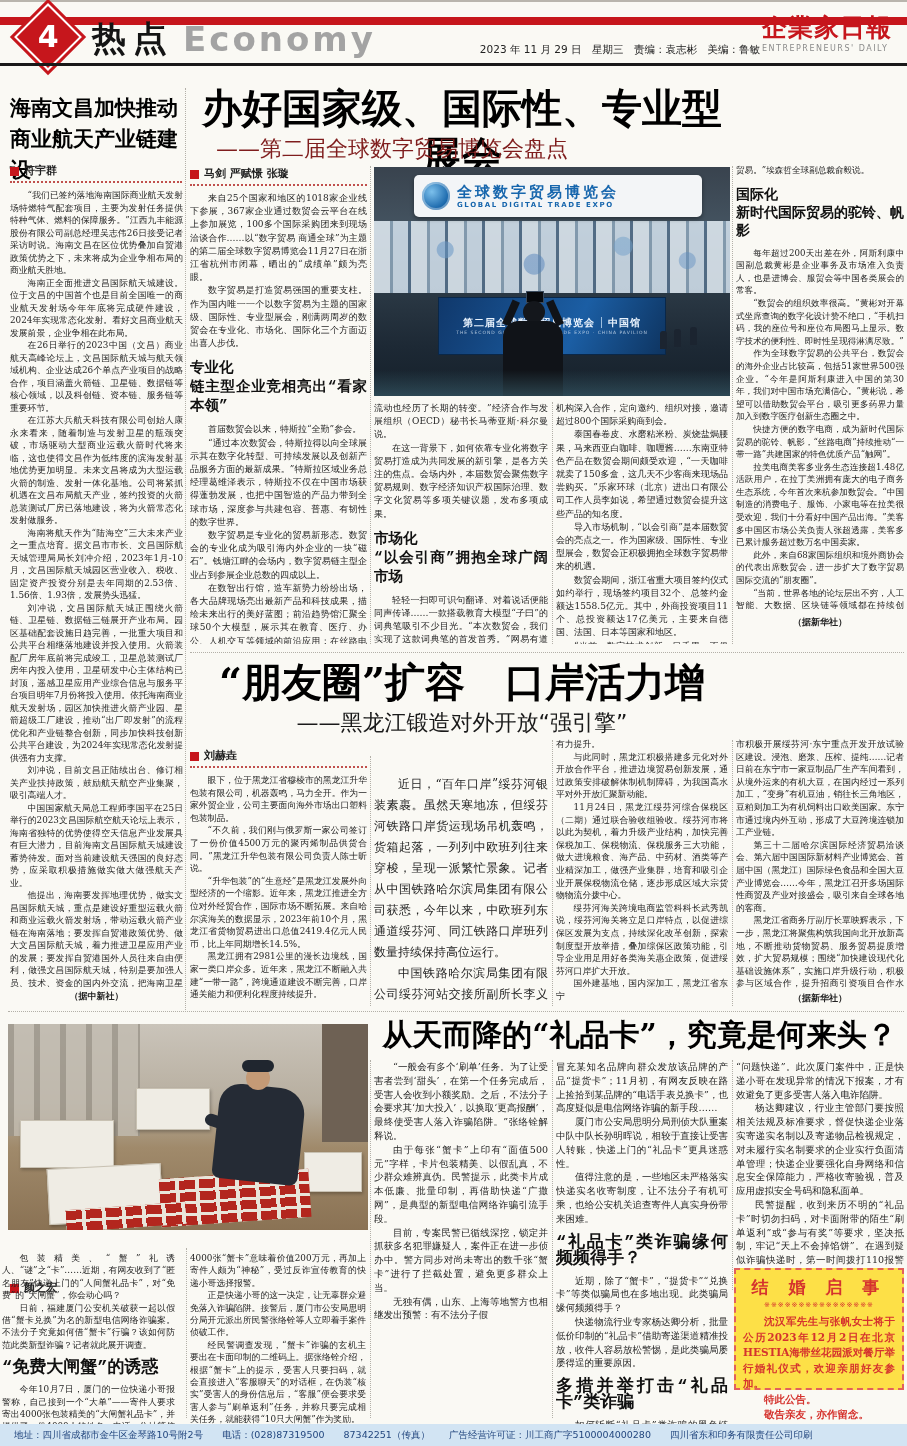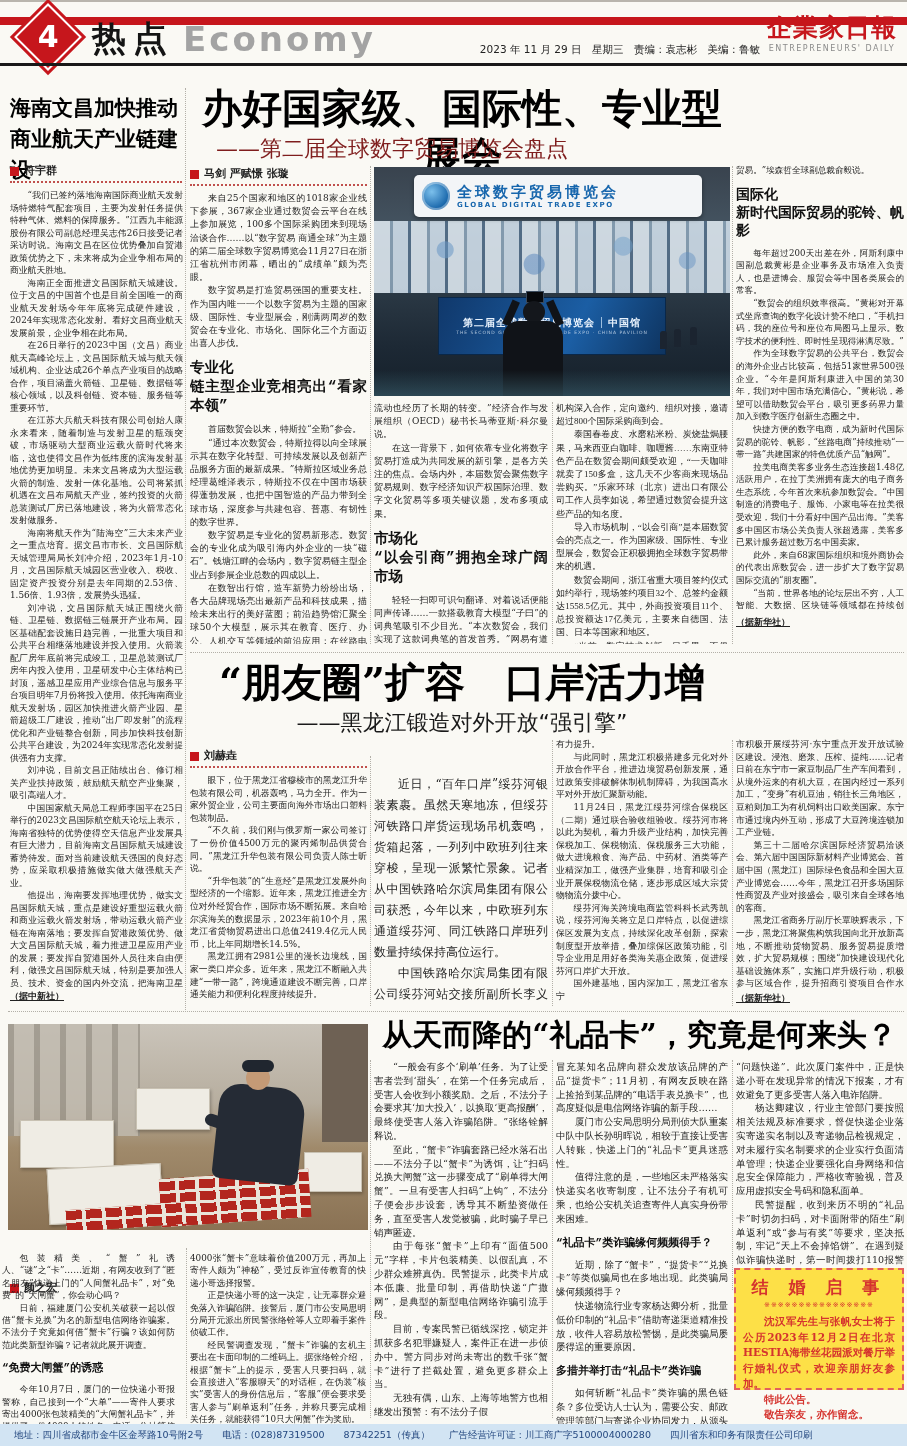--- a/index.html
+++ b/index.html
@@ -10,52 +10,52 @@
 
   
   .top-hairline{left:0;top:0;width:907px;height:2px;background:#b9b5ad;}
   .top-red-bar{left:0;top:17px;width:907px;height:8px;background:#c6161c;}
   .diamond{left:24px;top:13px;width:44px;height:44px;background:#c6161c;transform:rotate(45deg);
            border:2px solid #fff;box-shadow:0 0 0 3px #c6161c;display:flex;align-items:center;justify-content:center;}
   .diamond span{transform:rotate(-45deg);color:#fff;font:bold 30px/1 "DejaVu Sans",sans-serif;}
   .sec-cn{left:92px;top:21px;font:bold 34px/1 "DejaVu Sans","Liberation Sans",sans-serif;color:#141414;letter-spacing:7px;text-align:right;}
   .sec-en{left:183px;top:22px;font:bold 34px/1 "DejaVu Sans","Liberation Sans",sans-serif;color:#a3a3a3;letter-spacing:3px;}
   .dateline{left:470px;top:42px;width:290px;font:10.5px/14px "DejaVu Sans",sans-serif;color:#222;text-align:right;white-space:nowrap;}
-  .masthead{left:762px;top:13px;width:140px;text-align:center;}
+  .masthead{left:762px;top:13px;width:140px;text-align:left;}
   .masthead .cn{font:bold 25px/30px "DejaVu Serif",serif;color:#c6161c;letter-spacing:1px;}
   .masthead .en{font:8px/11px "DejaVu Sans",sans-serif;color:#8b8b8b;letter-spacing:1.5px;}
   .black-rule{left:0;top:63px;width:907px;height:3px;background:#191919;}
 
   
   .byline{display:flex;align-items:center;gap:5px;border-bottom:2px dotted #c0504d;padding-bottom:4px;}
   .byline .bullet{width:9px;height:9px;background:#c6161c;flex:0 0 auto;}
   .byline .name{font:bold 11px/12px "DejaVu Sans",sans-serif;color:#222;}
   .col{overflow:hidden;text-align:justify;color:#242424;}
   .col p{margin:0;text-indent:2em;}
   .col p.cont{text-indent:0;}
   .sub2{font-family:Liberation Mono, monospace;font-weight:bold;color:#111;text-indent:0 !important;margin:9px 0 7px !important;}
-  .credit{font:bold 9px/12px "DejaVu Sans",sans-serif;text-align:left;color:#222;text-decoration:underline;}
+  .credit{font:bold 9px/12px "DejaVu Sans",sans-serif;text-align:center;color:#222;}
 
   .sepv{border-left:1px dotted #b3b0a8;width:0;}
   .seph{border-top:1px dotted #b3b0a8;height:0;}
 
   
   .a1-title{left:10px;top:92px;width:174px;font:bold 21px/31px "DejaVu Serif",serif;color:#000;}
   .a1-byline{left:10px;top:165px;width:172px;}
   .a1-body{left:10px;top:189px;width:173px;height:798px;font-size:8.8px;line-height:12.5px;}
   .a1-credit{left:10px;top:990px;width:173px;}
 
   
   .a2-headline{left:192px;top:84px;width:540px;text-align:center;font:bold 40px/48px "DejaVu Serif",serif;color:#000;letter-spacing:0px;}
   .a2-dek{left:192px;top:136px;width:540px;font:22px/26px "DejaVu Sans",sans-serif;color:#7f1d1d;padding-left:24px;box-sizing:border-box;}
   .a2-byline{left:190px;top:168px;width:177px;}
   .a2-c1{left:190px;top:192px;width:177px;height:452px;font-size:9px;line-height:13.2px;}
   .a2-c1 .sub2,.a2-c2 .sub2{font-size:14.5px;line-height:19px;}
   .a2-c2{left:374px;top:402px;width:174px;height:242px;font-size:9px;line-height:13.2px;}
-  .a2-c3{left:556px;top:402px;width:172px;height:242px;font-size:9px;line-height:13.2px;font-family:Liberation Serif, serif;}
+  .a2-c3{left:556px;top:402px;width:172px;height:242px;font-size:9px;line-height:13.2px;}
   .a2-c4{left:736px;top:164px;width:168px;height:448px;font-size:8.6px;line-height:12.6px;}
   .a2-c4 .sub2{font-size:14px;line-height:18px;}
   .a2-credit{left:736px;top:616px;width:168px;}
 
   
   .photo1{left:374px;top:167px;width:356px;height:229px;overflow:hidden;
           background:linear-gradient(180deg,#39434e 0%,#43525f 24%,#2c3a46 52%,#1d2935 78%,#15202a 100%);}
   .p1-banner{position:absolute;left:40px;top:8px;width:288px;height:42px;background:#f3f5f7;border-radius:5px;
              display:flex;align-items:center;gap:7px;padding:0 8px;box-sizing:border-box;box-shadow:0 2px 4px rgba(0,0,0,.4);}
   .p1-globe{width:28px;height:28px;border-radius:50%;flex:0 0 auto;
@@ -107,21 +107,21 @@
   .p2-box{position:absolute;background:#efece4;border:1px solid #c8c1b2;box-shadow:1px 2px 3px rgba(0,0,0,.25);}
   .p2-cards{position:absolute;transform:rotate(-4deg);
      background-image:repeating-linear-gradient(0deg,transparent 0 9px,#e9e5da 9px 12px),
                       repeating-linear-gradient(90deg,#b3261e 0 16px,#e9e5da 16px 20px);}
   .p2-officer-head{position:absolute;left:238px;top:42px;width:24px;height:24px;border-radius:50%;background:#c49a76;}
   .p2-officer-cap{position:absolute;left:234px;top:36px;width:32px;height:12px;border-radius:6px;background:#20262f;}
   .p2-officer-body{position:absolute;left:208px;top:62px;width:86px;height:96px;border-radius:22px 26px 8px 8px;background:#252b35;transform:rotate(6deg);}
   .p2-officer-arm{position:absolute;left:196px;top:96px;width:52px;height:12px;border-radius:6px;background:#252b35;transform:rotate(18deg);}
   .a4-byline{left:10px;top:1234px;width:110px;margin-top:48px;}
   .a4-cA{left:2px;top:1252px;width:173px;height:186px;font-size:8.8px;line-height:12.4px;}
-  .a4-cA .sub2,.a4-cD .sub2{font-size:11px;line-height:16px;}
+  .a4-cA .sub2,.a4-cD .sub2{font-size:17px;line-height:16px;}
   .a4-cB{left:190px;top:1252px;width:176px;height:186px;font-size:8.8px;line-height:12.4px;}
   .a4-cC{left:374px;top:1060px;width:174px;height:378px;font-size:9.5px;line-height:13.8px;}
   .a4-cD{left:556px;top:1060px;width:172px;height:378px;font-size:9.5px;line-height:13.8px;}
   .a4-cE{left:736px;top:1060px;width:168px;height:214px;font-size:9.5px;line-height:13.8px;}
   .a4-credit{left:736px;top:1276px;width:168px;}
 
   
   .wed{left:734px;top:1268px;width:170px;height:122px;box-sizing:border-box;border:2px dashed #e2605c;
        background:#fde047;padding:7px 7px 4px;color:#d5332e;}
   .wed .t{font:bold 17px/20px "DejaVu Serif",serif;letter-spacing:7px;text-align:center;}
@@ -330,21 +330,20 @@
     <p class="sub2">“免费大闸蟹”的诱惑</p>
     <p>今年10月7日，厦门的一位快递小哥报警称，自己接到一个“大单”——寄件人要求寄出4000张包装精美的“大闸蟹礼品卡”，并提供了一份4000人的姓名、电话、住址等信息。</p>
   </div>
   <div class="abs col a4-cB">
     <p class="cont">4000张“蟹卡”意味着价值200万元，再加上寄件人颇为“神秘”，受过反诈宣传教育的快递小哥选择报警。</p>
     <p>正是快递小哥的这一决定，让无辜群众避免落入诈骗陷阱。接警后，厦门市公安局思明分局开元派出所民警张络铨等人立即着手案件侦破工作。</p>
     <p>经民警调查发现，“蟹卡”诈骗的玄机主要出在卡面印制的二维码上。据张络铨介绍，根据“蟹卡”上的提示，受害人只要扫码，就会直接进入“客服聊天”的对话框，在伪装“核实”受害人的身份信息后，“客服”便会要求受害人参与“刷单返利”任务，并称只要完成相关任务，就能获得“10只大闸蟹”作为奖励。</p>
   </div>
   <div class="abs col a4-cC">
     <p>“一般会有多个‘刷单’任务。为了让受害者尝到‘甜头’，在第一个任务完成后，受害人会收到小额奖励。之后，不法分子会要求其‘加大投入’，以换取‘更高报酬’，最终使受害人落入诈骗陷阱。”张络铨解释说。</p>
-    <p>至此，“蟹卡”诈骗套路已经水落石出——不法分子以“蟹卡”为诱饵，让“扫码兑换大闸蟹”这一步骤变成了“刷单得大闸蟹”。一旦有受害人扫码“上钩”，不法分子便会步步设套，诱导其不断垫资做任务，直至受害人发觉被骗，此时骗子早已销声匿迹。</p>
     <p>由于每张“蟹卡”上印有“面值500元”字样，卡片包装精美、以假乱真，不少群众难辨真伪。民警提示，此类卡片成本低廉、批量印制，再借助快递“广撒网”，是典型的新型电信网络诈骗引流手段。</p>
     <p>目前，专案民警已循线深挖，锁定并抓获多名犯罪嫌疑人，案件正在进一步侦办中。警方同步对尚未寄出的数千张“蟹卡”进行了拦截处置，避免更多群众上当。</p>
     <p>无独有偶，山东、上海等地警方也相继发出预警：有不法分子假</p>
   </div>
   <div class="abs col a4-cD">
     <p class="cont">冒充某知名品牌向群众发放该品牌的产品“提货卡”；11月初，有网友反映在路上捡拾到某品牌的“电话手表兑换卡”，也高度疑似是电信网络诈骗的新手段……</p>
     <p>厦门市公安局思明分局刑侦大队重案中队中队长孙明晖说，相较于直接让受害人转账，快递上门的“礼品卡”更具迷惑性。</p>
     <p>值得注意的是，一些地区未严格落实快递实名收寄制度，让不法分子有机可乘，也给公安机关追查寄件人真实身份带来困难。</p>
     <p class="sub2">“礼品卡”类诈骗缘何频频得手？</p>
     <p>近期，除了“蟹卡”，“提货卡”“兑换卡”等类似骗局也在多地出现。此类骗局缘何频频得手？</p>

